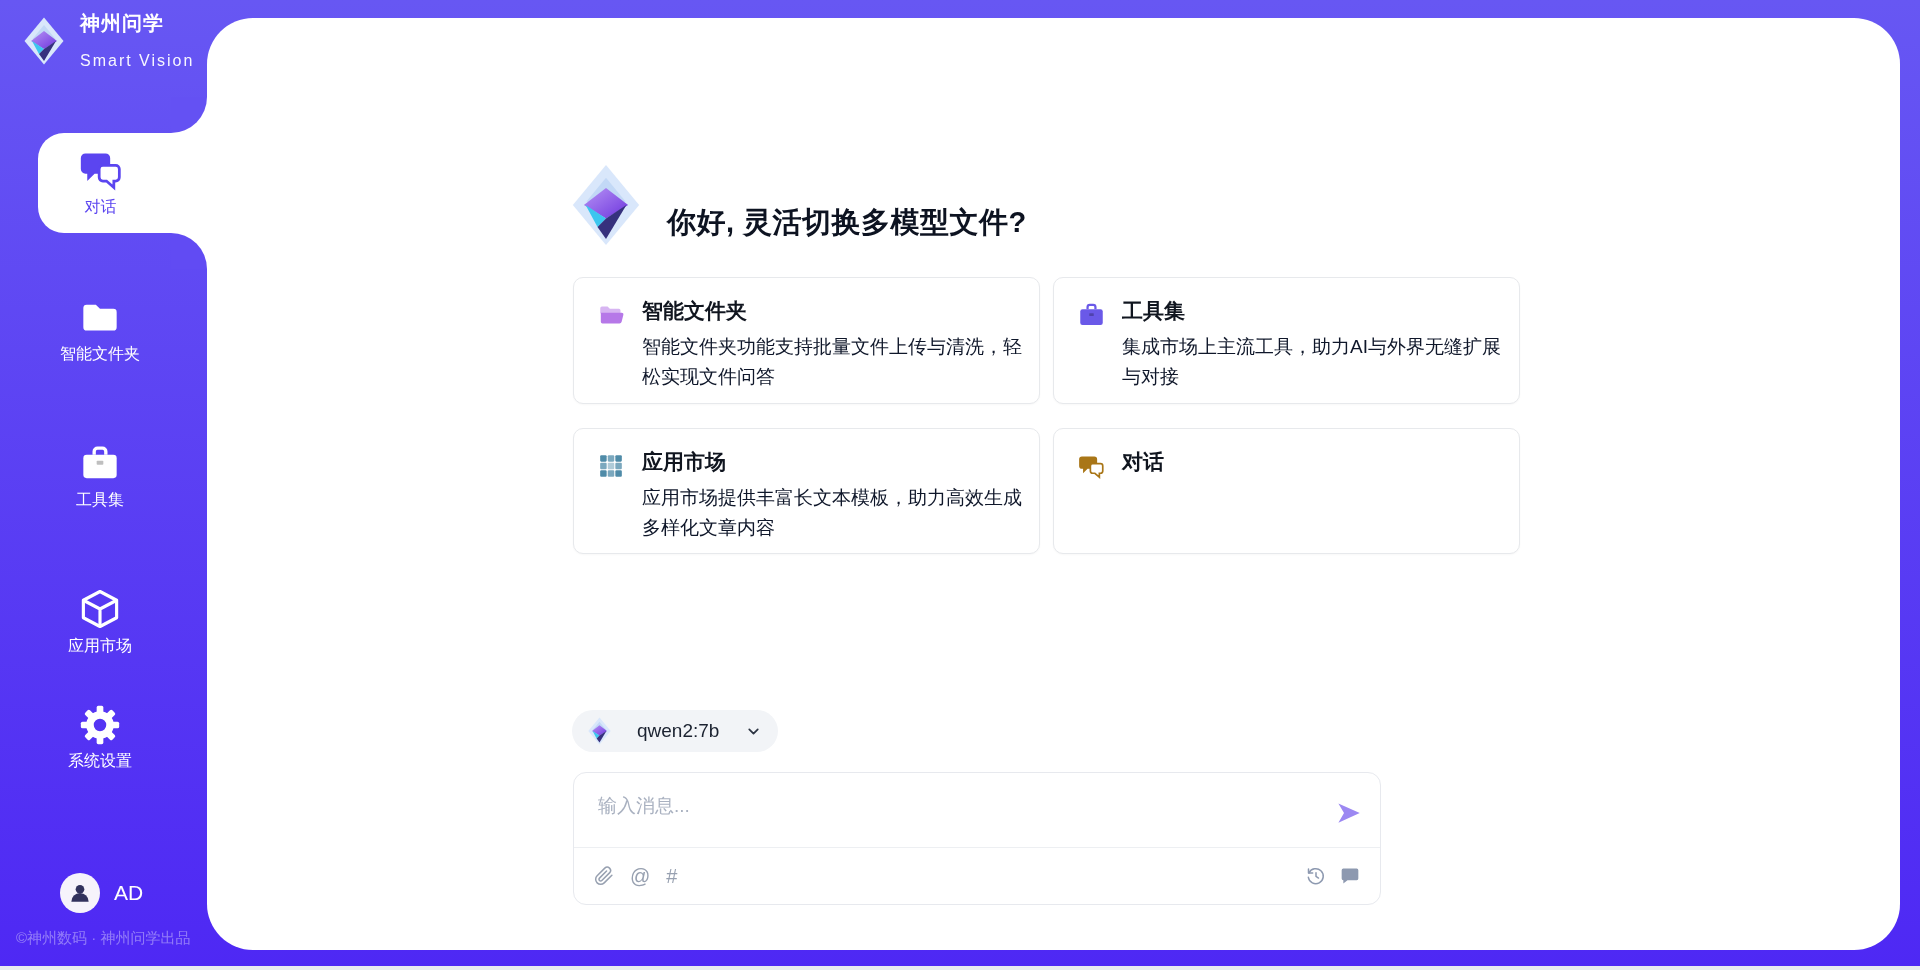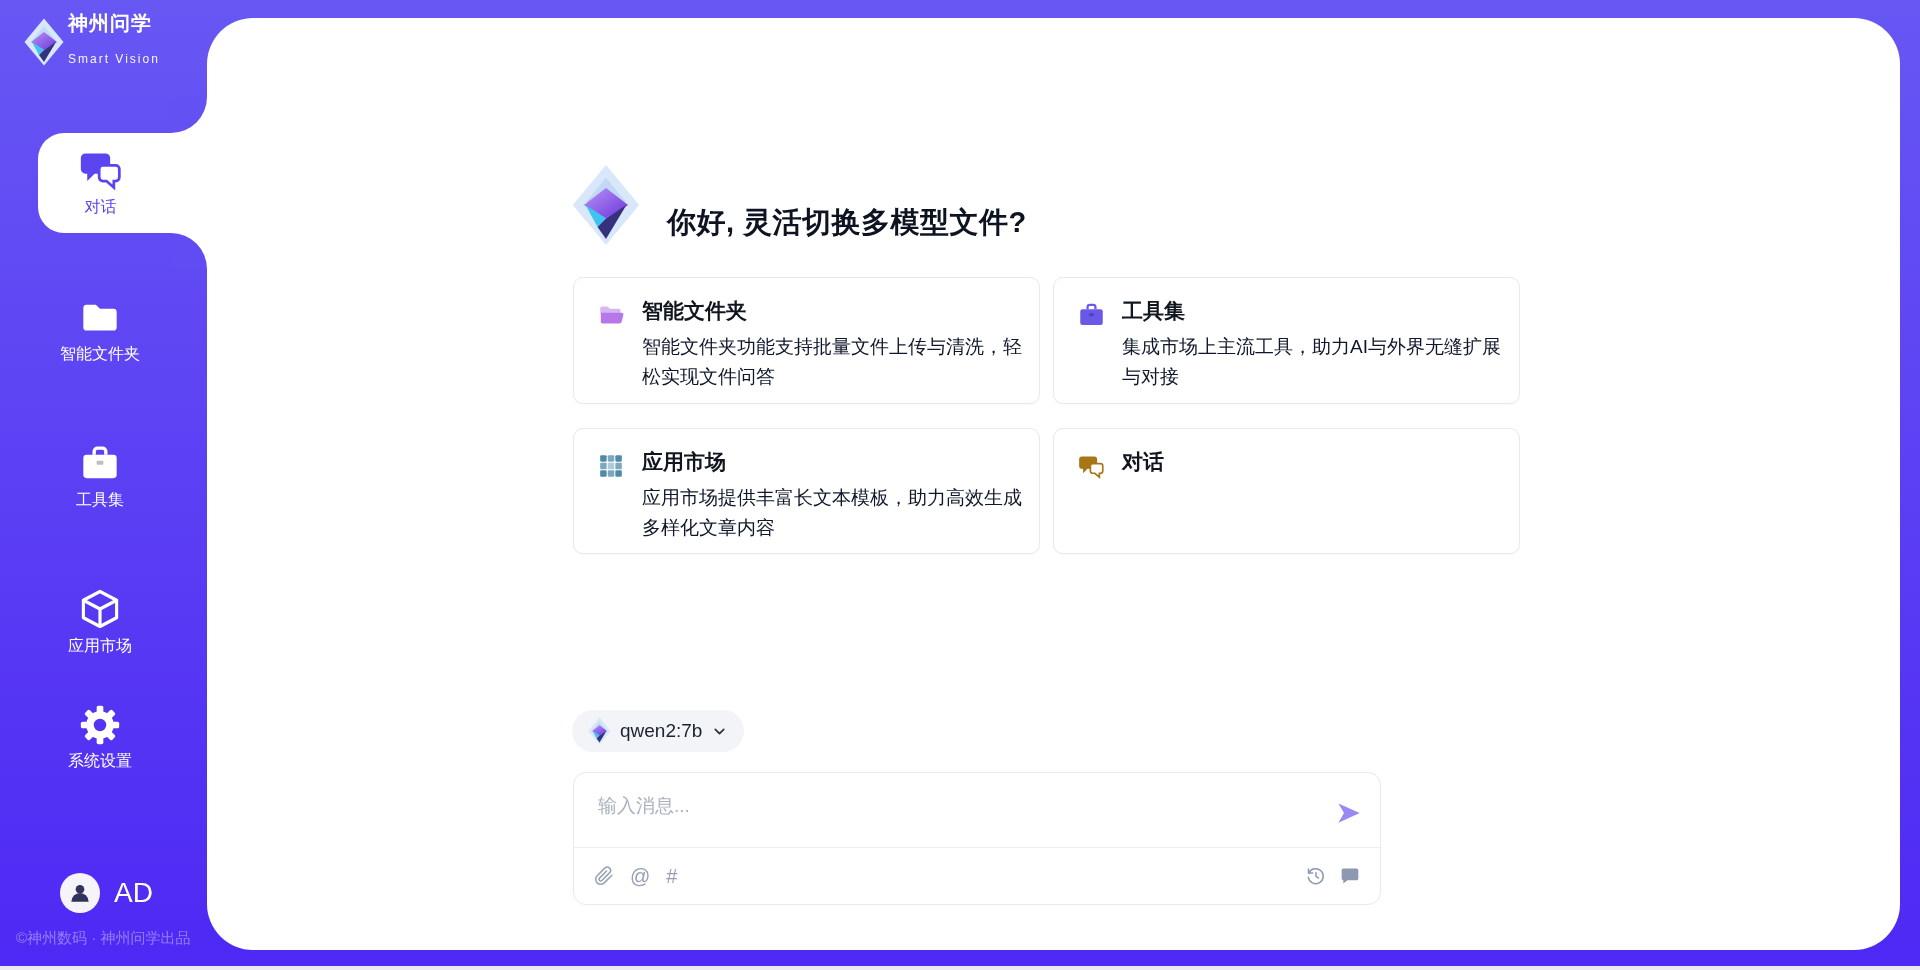--- a/index.html
+++ b/index.html
@@ -11,23 +11,23 @@
   }
   svg { display:block; }
 
   
   .panel {
     position:absolute; left:207px; top:18px; width:1693px; height:932px;
     background:#fff; border-radius:46px;
   }
 
   
-  .brand { position:absolute; left:24px; top:12px; display:flex; align-items:flex-end; gap:4px; }
+  .brand { position:absolute; left:24px; top:12px; display:flex; align-items:center; gap:16px; }
   .brand-name { color:#fff; font-size:20px; font-weight:700; letter-spacing:1px; line-height:1.1; }
-  .brand-sub  { color:rgba(255,255,255,.95); font-size:12px; letter-spacing:2px; margin-top:18px; }
+  .brand-sub  { color:rgba(255,255,255,.95); font-size:16px; letter-spacing:2px; margin-top:18px; }
 
   .tab-active {
     position:absolute; left:38px; top:133px; width:169px; height:100px;
     background:#fff; border-radius:26px 0 0 26px;
     display:flex; flex-direction:column; align-items:center; justify-content:center;
     transform:none;
   }
   .tab-active .tab-inner { display:flex; flex-direction:column; align-items:center; transform:translateX(-22px); }
   .tab-active .lbl { color:#5b45f0; font-size:16px; margin-top:5px; font-weight:500; }
   .ear { position:absolute; left:171px; width:36px; height:36px; background:#fff; }
@@ -36,21 +36,21 @@
   .ear-top  i { display:block; width:100%; height:100%; background:#6451f3; border-bottom-right-radius:100%; }
   .ear-bottom i{ display:block; width:100%; height:100%; background:#614bf3; border-top-right-radius:100%; }
 
   .nav-item { position:absolute; left:0; width:200px; text-align:center; color:#fff; cursor:pointer; }
   .nav-item .ic { display:flex; justify-content:center; }
   .nav-item .lbl { font-size:16px; margin-top:6px; display:block; }
   .ni-folder { top:298px; } .ni-tools { top:444px; } .ni-market { top:588px; } .ni-settings { top:705px;text-align:center; }
 
   .user-row { position:absolute; left:60px; top:873px; display:flex; align-items:center; gap:14px; }
   .avatar { width:40px; height:40px; border-radius:50%; background:#f6f3fb; display:flex; align-items:center; justify-content:center; color:#32325d; }
-  .user-name { color:#fff; font-size:28px; font-weight:500; }
+  .user-name { color:#fff; font-size:21px; font-weight:500; }
   .side-footer { position:absolute; left:16px; top:929px; color:rgba(255,255,255,.38); font-size:15px; white-space:nowrap; }
 
   
   .greet-logo { position:absolute; left:365px; top:145px; }
   .greet-title { position:absolute; left:460px; top:176px; line-height:56px; font-size:29px; font-weight:700; color:#0d1321; letter-spacing:.5px; }
 
   
   .cards {
     position:absolute; left:366px; top:259px;
     display:grid; grid-template-columns:467px 467px; grid-template-rows:127px 126px;
@@ -61,21 +61,21 @@
     box-shadow:0 1px 2px rgba(20,24,40,.03); cursor:pointer;
   }
   .card .cic   { position:absolute; left:24px; top:24px; }
   .card .ctit  { position:absolute; left:68px; top:19px; font-size:21px; font-weight:700; color:#10151f; }
   .card .cdesc { position:absolute; left:68px; top:54px; right:16px; font-size:19px; line-height:30px; color:#0f172a; }
   .ic-purple { color:#b678e8; } .ic-violet { color:#6a59e8; } .ic-teal { color:#4f8ba8; } .ic-gold { color:#a97617; }
 
   
   .model-pill {
     position:absolute; left:365px; top:692px; height:42px; border-radius:21px;
-    background:#f2f4f7; display:inline-flex; align-items:center; padding:0 16px; gap:9px; cursor:pointer;
+    background:#f2f4f7; display:inline-flex; align-items:center; padding:0 16px; gap:26px; cursor:pointer;
   }
   .model-pill .mtxt { font-size:19px; color:#1b2230; }
   .model-pill .chev { color:#2c3442; }
 
   
   .composer {
     position:absolute; left:366px; top:754px; width:808px; height:133px;
     border:1.4px solid #e7e9ee; border-radius:13px; background:#fff;
   }
   .composer textarea {

